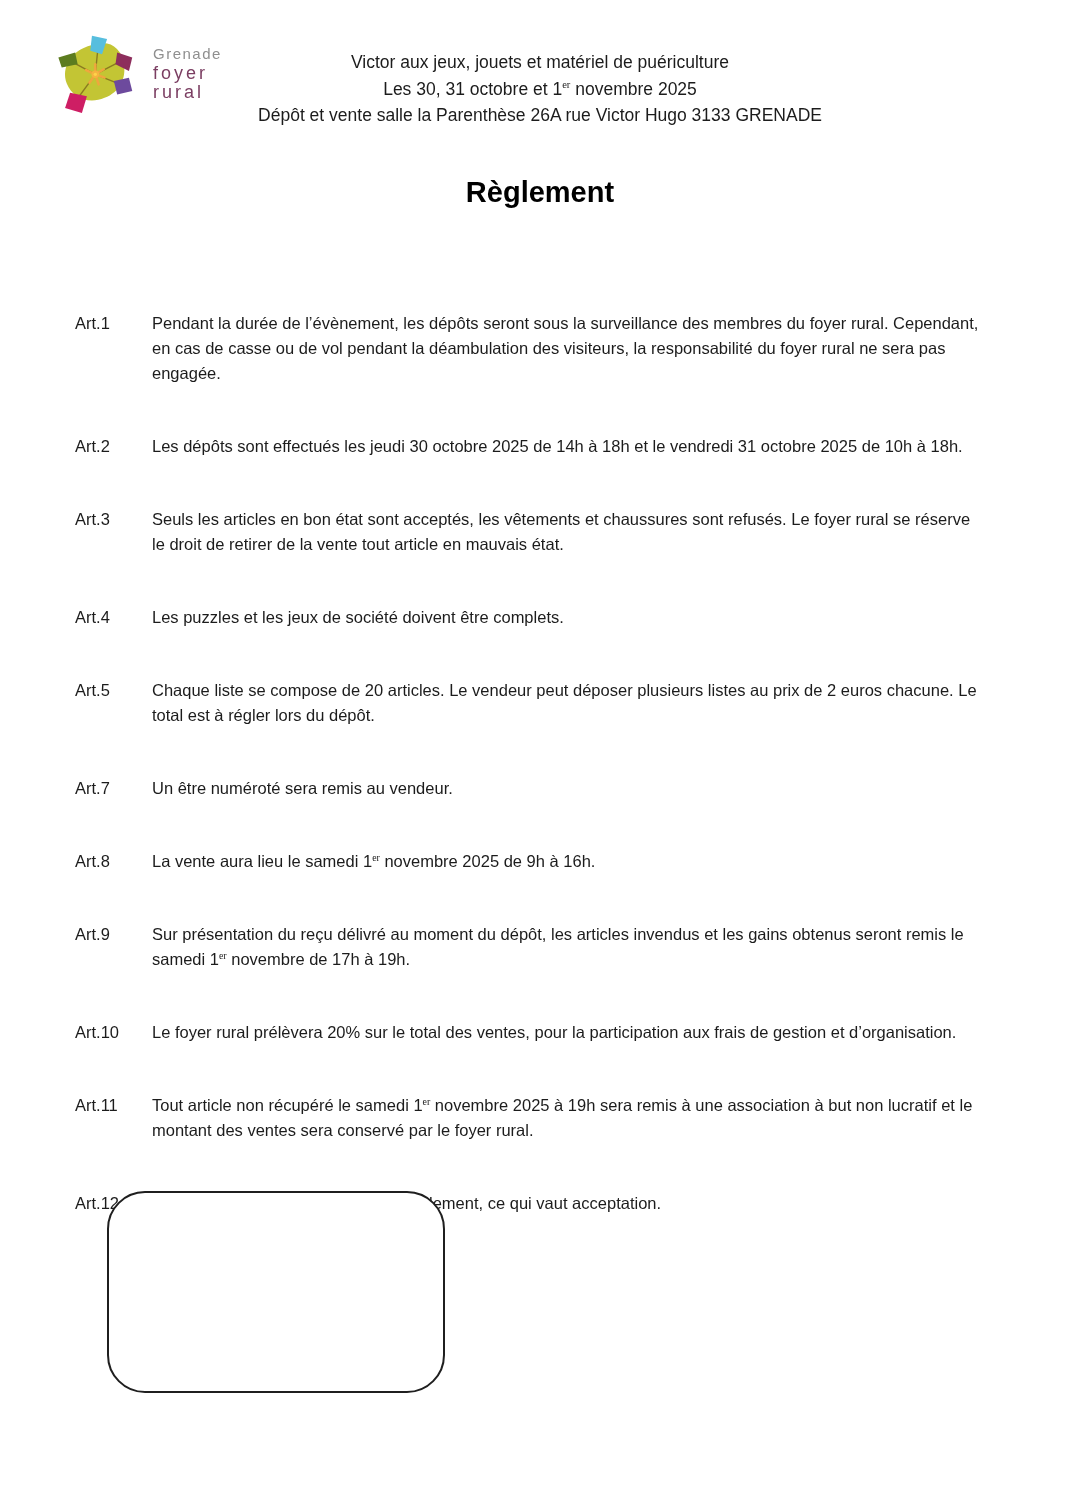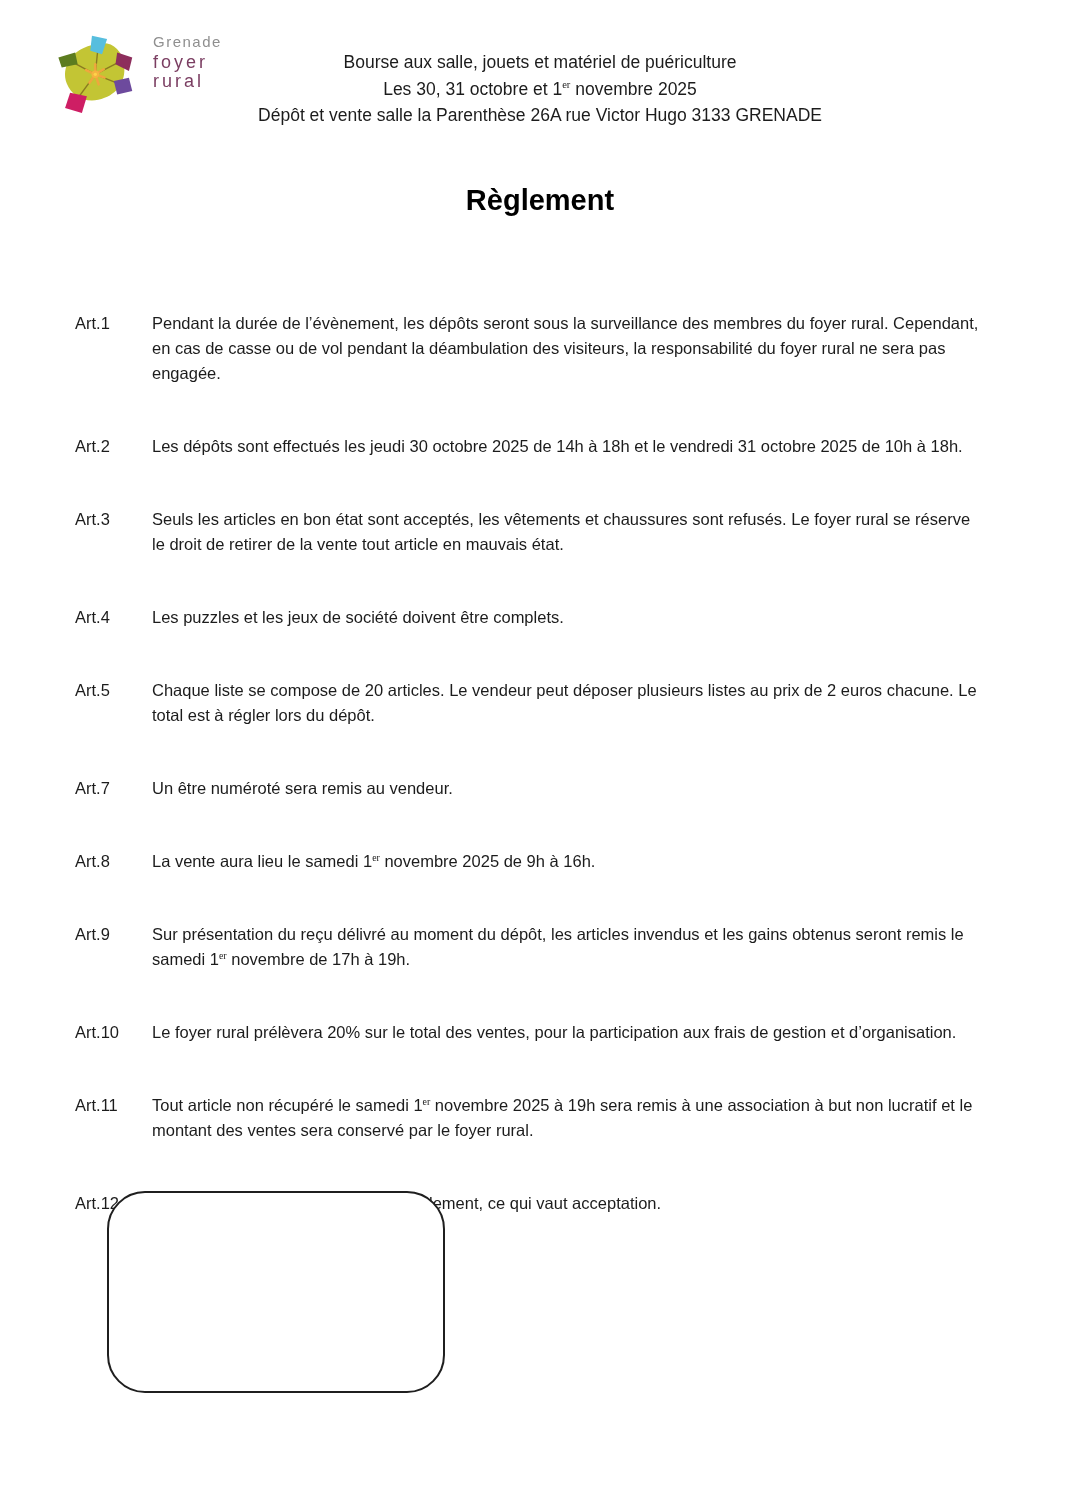--- a/index.html
+++ b/index.html
@@ -16,20 +16,21 @@
     color: #1c1c1c;
     overflow: hidden;
   }
 
   
   .logo {
     position: absolute;
     left: 55px;
     top: 34px;
     display: flex;
+    align-items: center;
     gap: 14px;
   }
   .logo-mark { width: 84px; height: 84px; }
   .logo-text { line-height: 1.05; padding-bottom: 4px; }
   .logo-city {
     font-size: 15px;
     letter-spacing: 1.5px;
     color: #8f8f8f;
     margin-bottom: 3px;
   }
@@ -58,21 +59,21 @@
     line-height: 0;
     font-family: Liberation Serif, serif;
   }
 
   
   .doc-title {
     position: absolute;
     left: 0;
     right: 0;
     top: 172px;
-    margin: 12px;
+    margin: 4px;
     text-align: center;
     font-size: 29px;
     font-weight: bold;
     color: #000000;
   }
 
   
   .articles {
     position: absolute;
     left: 75px;
@@ -150,21 +151,21 @@
       <circle cx="48" cy="48" r="2" fill="#ffd24a"></circle>
     </svg>
     <div class="logo-text">
       <div class="logo-city">Grenade</div>
       <div class="logo-name">Foyer</div>
       <div class="logo-name">rural</div>
     </div>
   </div>
 
   <div class="header-text">
-    <div>Bourse aux salle, jouets et matériel de puériculture</div>
+    <div>Victor aux jeux, jouets et matériel de puériculture</div>
     <div><span>Les 30, 31 octobre et 1</span><sup>er</sup><span> novembre 2025</span></div>
     <div>Dépôt et vente salle la Parenthèse 26A rue Victor Hugo 3133 GRENADE</div>
   </div>
 
   <h1 class="doc-title">Règlement</h1>
 
   <div class="articles">
       <div class="article">
         <div class="article-label">Art.1</div>
         <div class="article-text"><span>Pendant la durée de l’évènement, les dépôts seront sous la surveillance des membres du foyer rural. Cependant, en cas de casse ou de vol pendant la déambulation des visiteurs, la responsabilité du foyer rural ne sera pas engagée.</span></div>

